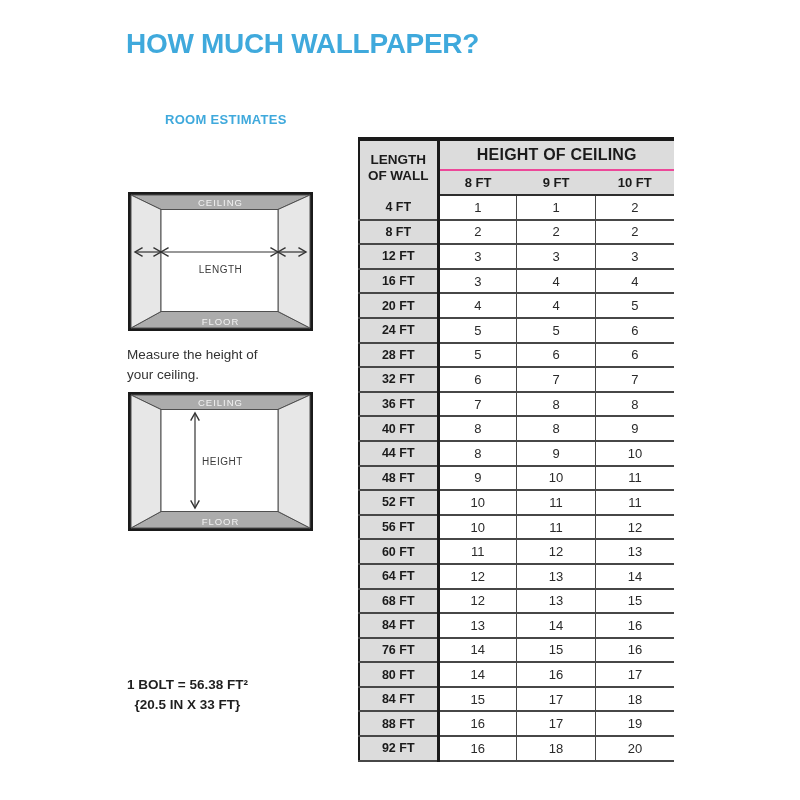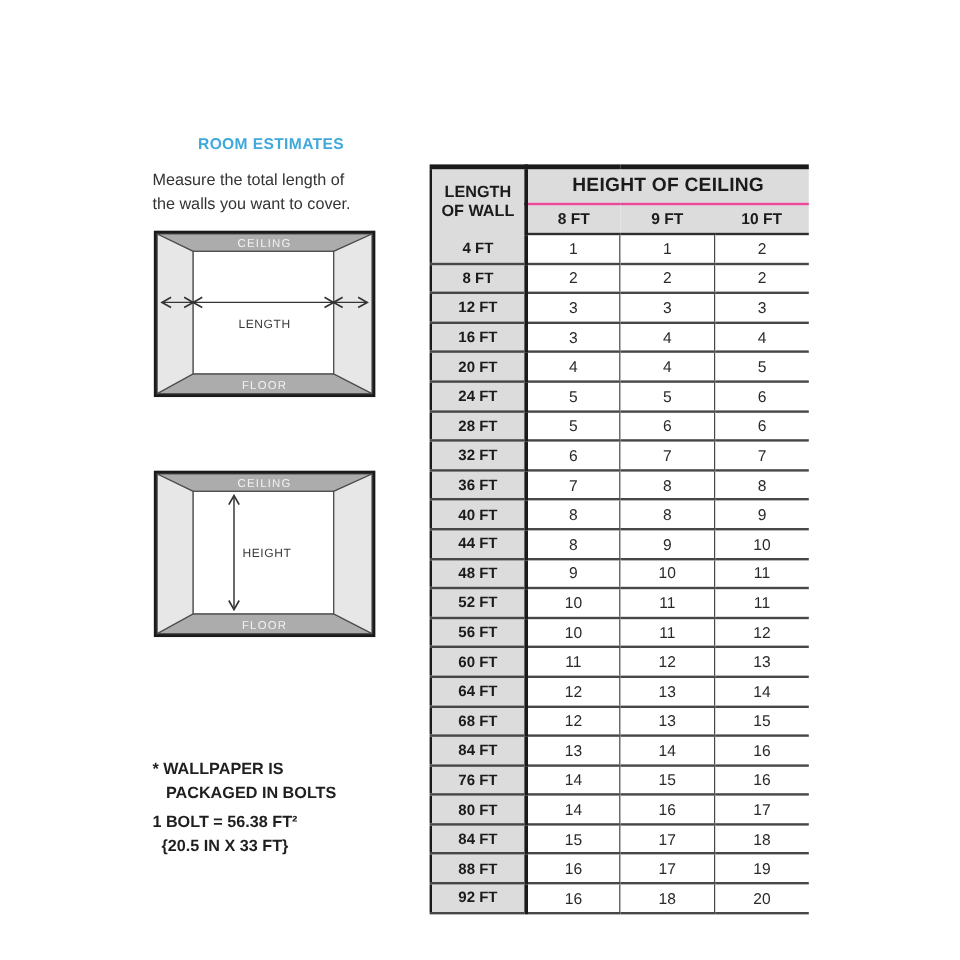--- a/index.html
+++ b/index.html
@@ -95,25 +95,24 @@
   td.val + td.val{border-left:1.5px solid var(--line-mid);}
   tbody.data tr td{height:24.6px;border-bottom:2px solid var(--line-mid);}
 
   .svg-room-text{letter-spacing:1px;}
 </style>
 </head>
 <body>
 
 <div class="page">
 
+  <div class="title">HOW MUCH WALLPAPER?</div>
 
   <div class="section-heading h-room">ROOM ESTIMATES</div>
 
-  <div class="para p-step1">Measure the total length of
-the walls you want to cover.</div>
 
   <svg class="diagram d-length" viewBox="0 0 185 139">
     <defs>
       <marker id="ah1" viewBox="0 0 10 10" refX="8.5" refY="5" markerWidth="9" markerHeight="9" orient="auto-start-reverse">
         <path d="M1.5,1 L8.5,5 L1.5,9" fill="none" stroke="#333333" stroke-width="1.3"></path>
       </marker>
     </defs>
     <rect x="1.5" y="1.5" width="182" height="136" fill="#ffffff" stroke="#1a1a1a" stroke-width="3"></rect>
     <polygon points="3,3 182,3 150,17.5 33,17.5" fill="#ACACAC" stroke="#4f4f4f" stroke-width="1"></polygon>
     <polygon points="3,136 182,136 150,119.5 33,119.5" fill="#ACACAC" stroke="#4f4f4f" stroke-width="1"></polygon>
@@ -121,42 +120,42 @@
     <polygon points="182,3 150,17.5 150,119.5 182,136" fill="#E7E7E7" stroke="#4f4f4f" stroke-width="1"></polygon>
     <rect x="33" y="17.5" width="117" height="102" fill="#ffffff" stroke="#4f4f4f" stroke-width="1"></rect>
     <text class="svg-room-text" x="92.5" y="13.5" text-anchor="middle" font-size="9.5" fill="#f2f2f2">CEILING</text>
     <text class="svg-room-text" x="92.5" y="132.5" text-anchor="middle" font-size="9.5" fill="#f2f2f2">FLOOR</text>
     <line x1="7" y1="60" x2="33" y2="60" stroke="#333333" stroke-width="1.2" marker-start="url(#ah1)" marker-end="url(#ah1)"></line>
     <line x1="33" y1="60" x2="150" y2="60" stroke="#333333" stroke-width="1.2" marker-start="url(#ah1)" marker-end="url(#ah1)"></line>
     <line x1="150" y1="60" x2="178" y2="60" stroke="#333333" stroke-width="1.2" marker-start="url(#ah1)" marker-end="url(#ah1)"></line>
     <text x="92.5" y="81" text-anchor="middle" font-size="10" letter-spacing="0.5" fill="#3a3a3a">LENGTH</text>
   </svg>
 
+  <div class="para p-step2">Measure the height of
+your ceiling.</div>
 
   <svg class="diagram d-height" viewBox="0 0 185 139">
     <defs>
       <marker id="ah2" viewBox="0 0 10 10" refX="8.5" refY="5" markerWidth="9" markerHeight="9" orient="auto-start-reverse">
         <path d="M1.5,1 L8.5,5 L1.5,9" fill="none" stroke="#333333" stroke-width="1.3"></path>
       </marker>
     </defs>
     <rect x="1.5" y="1.5" width="182" height="136" fill="#ffffff" stroke="#1a1a1a" stroke-width="3"></rect>
     <polygon points="3,3 182,3 150,17.5 33,17.5" fill="#ACACAC" stroke="#4f4f4f" stroke-width="1"></polygon>
     <polygon points="3,136 182,136 150,119.5 33,119.5" fill="#ACACAC" stroke="#4f4f4f" stroke-width="1"></polygon>
     <polygon points="3,3 33,17.5 33,119.5 3,136" fill="#E7E7E7" stroke="#4f4f4f" stroke-width="1"></polygon>
     <polygon points="182,3 150,17.5 150,119.5 182,136" fill="#E7E7E7" stroke="#4f4f4f" stroke-width="1"></polygon>
     <rect x="33" y="17.5" width="117" height="102" fill="#ffffff" stroke="#4f4f4f" stroke-width="1"></rect>
     <text class="svg-room-text" x="92.5" y="13.5" text-anchor="middle" font-size="9.5" fill="#f2f2f2">CEILING</text>
     <text class="svg-room-text" x="92.5" y="132.5" text-anchor="middle" font-size="9.5" fill="#f2f2f2">FLOOR</text>
     <line x1="67" y1="21" x2="67" y2="116" stroke="#333333" stroke-width="1.2" marker-start="url(#ah2)" marker-end="url(#ah2)"></line>
     <text x="74" y="72.5" text-anchor="start" font-size="10" letter-spacing="0.5" fill="#3a3a3a">HEIGHT</text>
   </svg>
 
 
-  <div class="note-bold n-packaged">* WALLPAPER IS
-   PACKAGED IN BOLTS</div>
   <div class="note-bold n-boltspec">1 BOLT = 56.38 FT²
 {20.5 IN X 33 FT}</div>
 
 
   <div class="bolts-table-wrap">
     <table class="bolts">
       <colgroup>
         <col class="c0">
           <col class="cv">
           <col class="cv">

